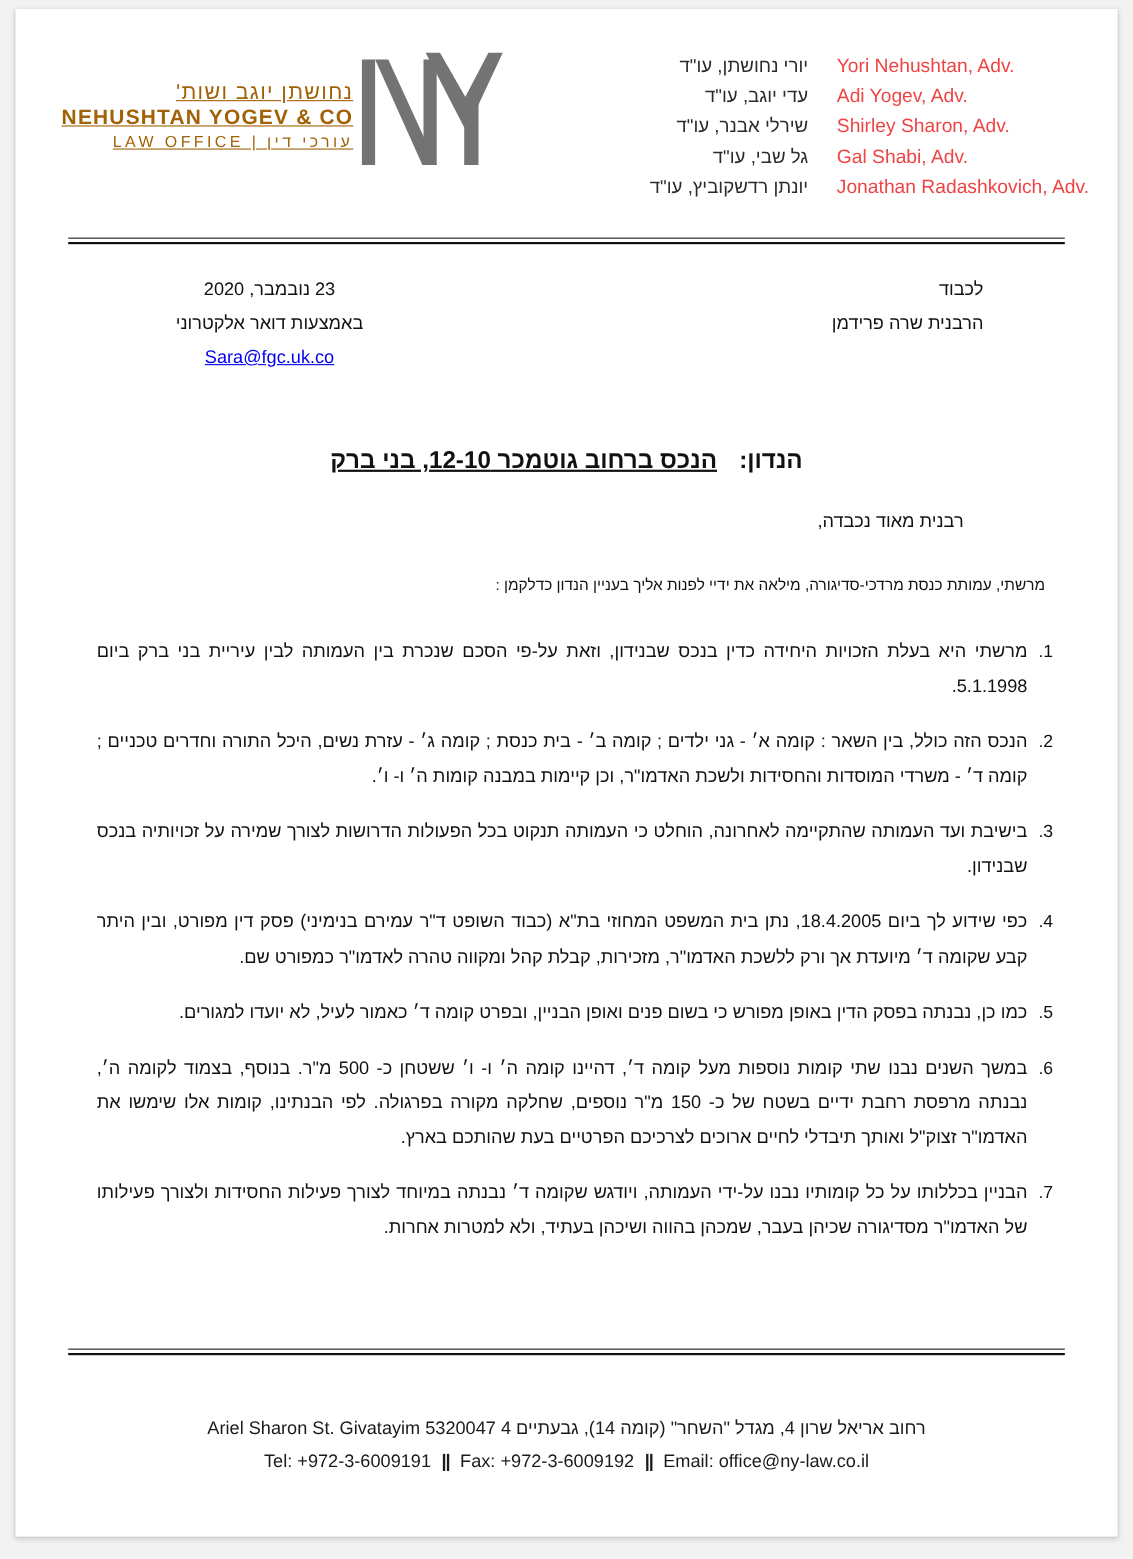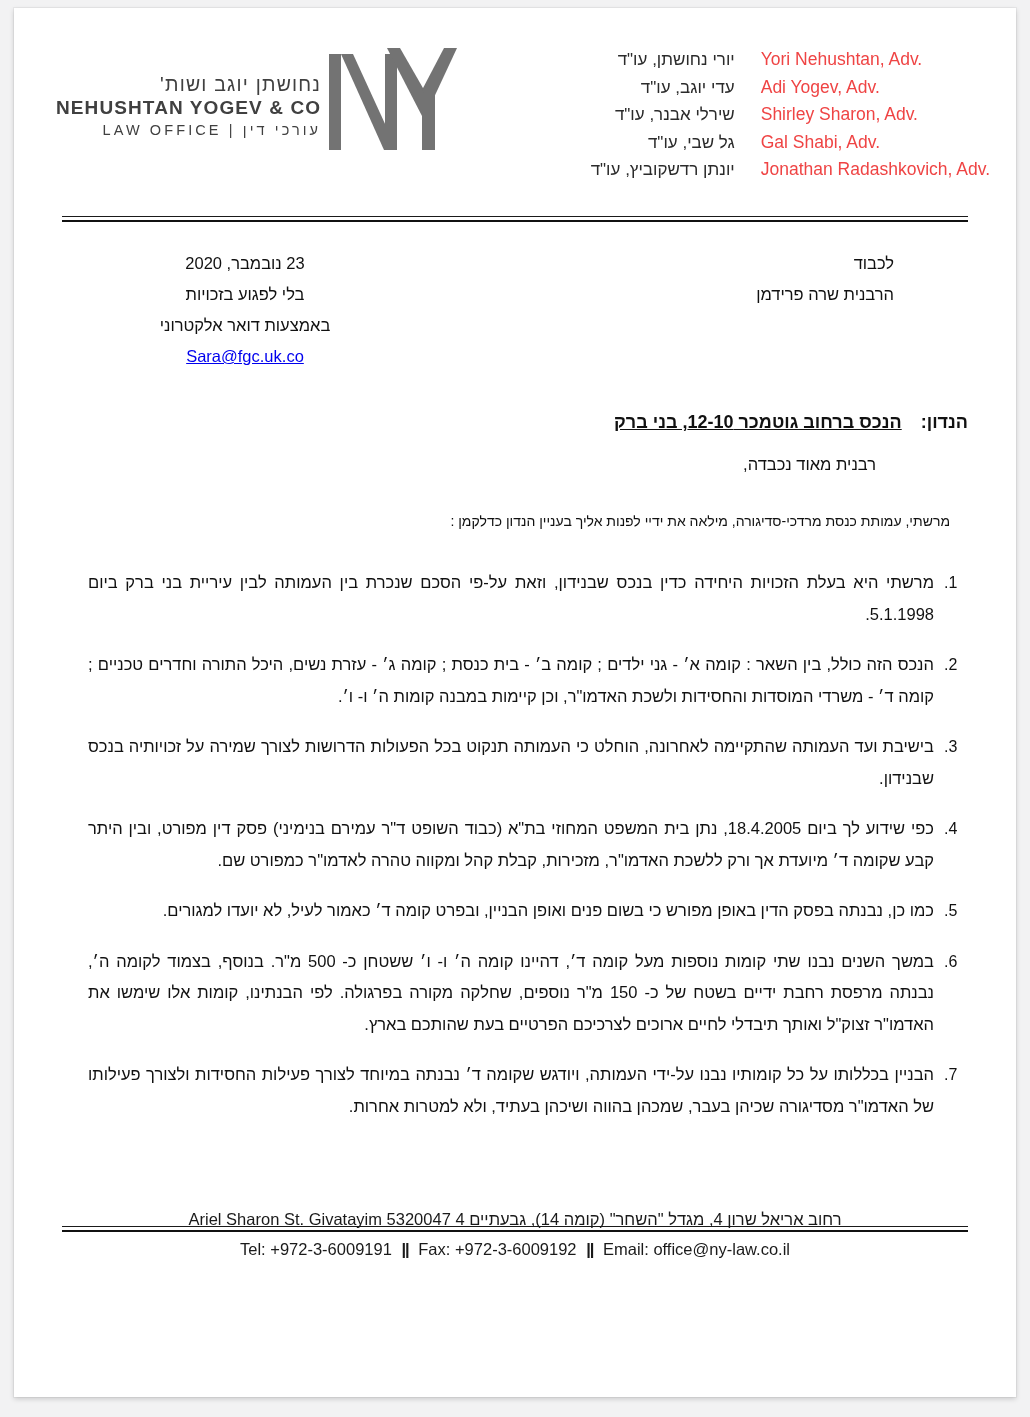--- a/index.html
+++ b/index.html
@@ -52,22 +52,23 @@
   .logo-block {
     display: flex;
     flex-direction: row;
     align-items: flex-start;
     gap: 6px;
     direction: ltr;
     padding-top: 12px;
   }
   .logo-text {
     text-align: right;
-    color: #404040;
+    color: #a16207;
     padding-top: 26px;
+    text-decoration: underline;
   }
   .logo-he {
     font-size: 19.5px;
     letter-spacing: 1.2px;
     direction: rtl;
     line-height: 1.25;
     white-space: nowrap;
   }
   .logo-en {
     font-size: 19px;
@@ -164,33 +165,34 @@
     padding-left: 58px;
   }
   .datecol .email {
     text-decoration: underline;
     direction: ltr;
     display: inline-block;
     font-size: 16.5px;
   }
 
   .subject {
-    margin-top: 40px;
-    font-size: 18px;
+    margin-top: 64px;
+    text-align: center;
+    font-size: 22px;
     font-weight: 700;
   }
   .subject .label {
     margin-left: 14px;
   }
   .subject .value {
     text-decoration: underline;
   }
 
   .salutation {
-    margin-top: 22px;
+    margin-top: 34px;
     text-align: right;
     font-size: 16.5px;
     padding-right: 92px;
   }
 
   .intro {
     margin-top: 32px;
     text-align: right;
     font-size: 14px;
     line-height: 31px;
@@ -222,21 +224,21 @@
     font-size: 16.5px;
     line-height: 31.5px;
     text-align: justify;
     text-align-last: right;
     padding-left: 26px;
   }
 
   
   .footer {
     position: absolute;
-    top: 1196px;
+    top: 1276px;
     left: 48px;
     right: 48px;
     text-align: center;
     color: #1a1a1a;
   }
   .footer-line {
     font-size: 16.5px;
     line-height: 30px;
     direction: rtl;
   }
@@ -304,21 +306,20 @@
 
     <div class="content">
 
       <div class="addr-row">
         <div class="recipient">
           <div>לכבוד</div>
           <div>הרבנית שרה פרידמן</div>
         </div>
         <div class="datecol">
           <div>23 נובמבר, 2020</div>
-          <div>בלי לפגוע בזכויות</div>
           <div>באמצעות דואר אלקטרוני</div>
           <div><a class="email" href="#">Sara@fgc.uk.co</a></div>
         </div>
       </div>
 
       <div class="subject">
         <span class="label">הנדון:</span>
         <span class="value">הנכס ברחוב גוטמכר 12-10, בני ברק</span>
       </div>
 

